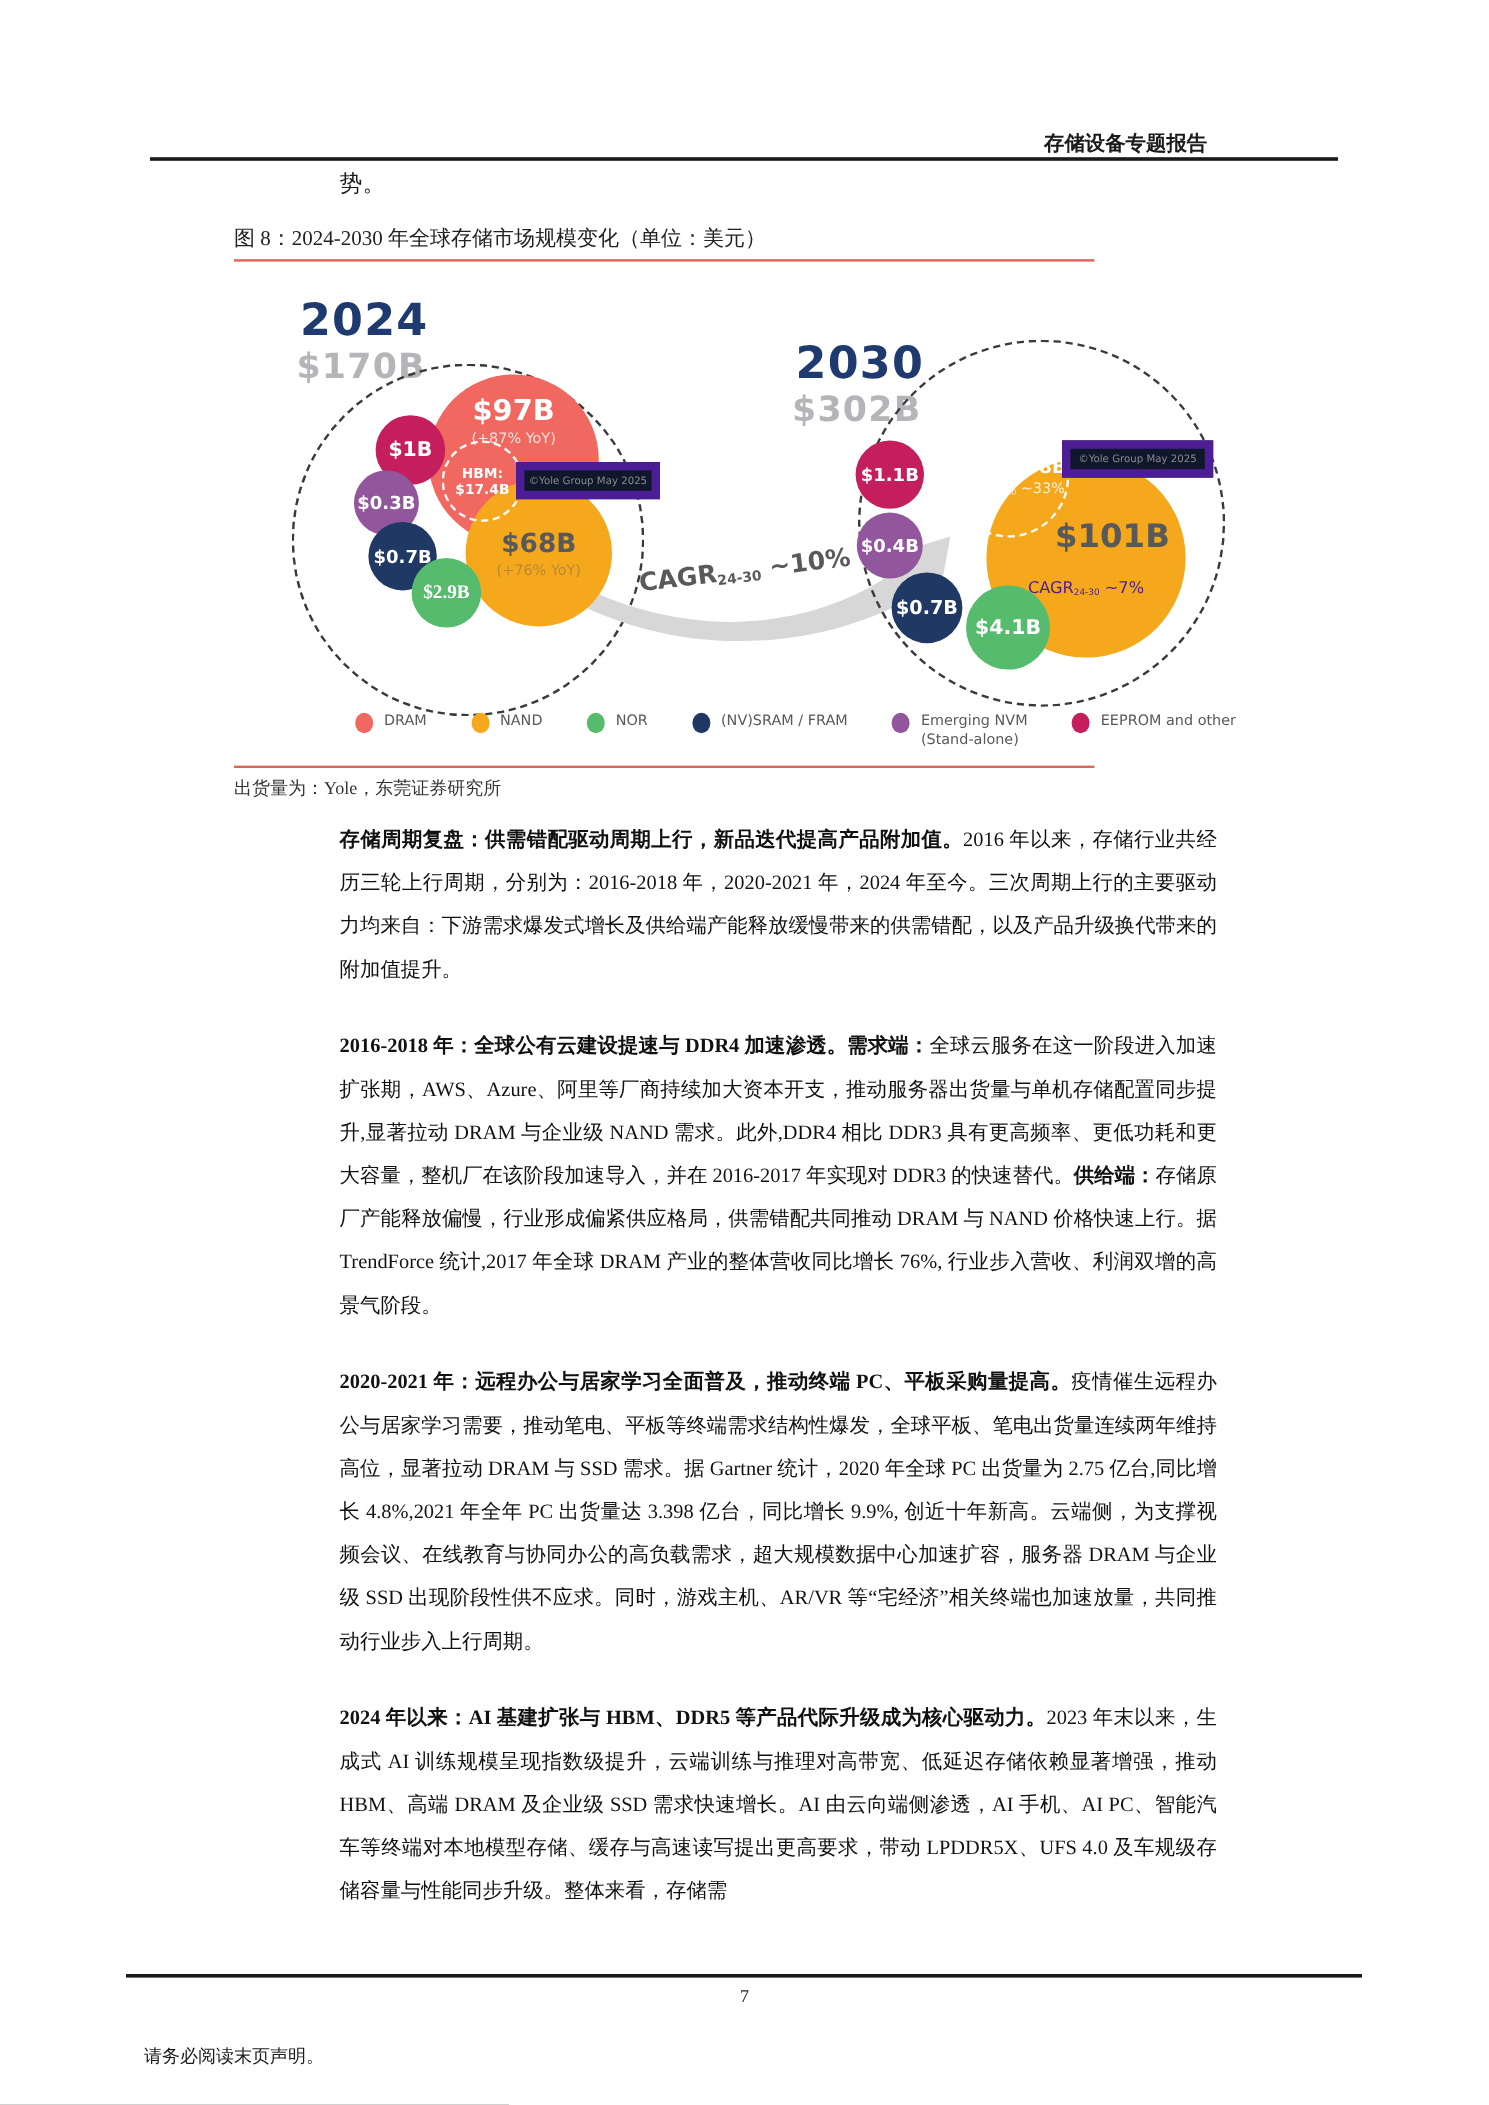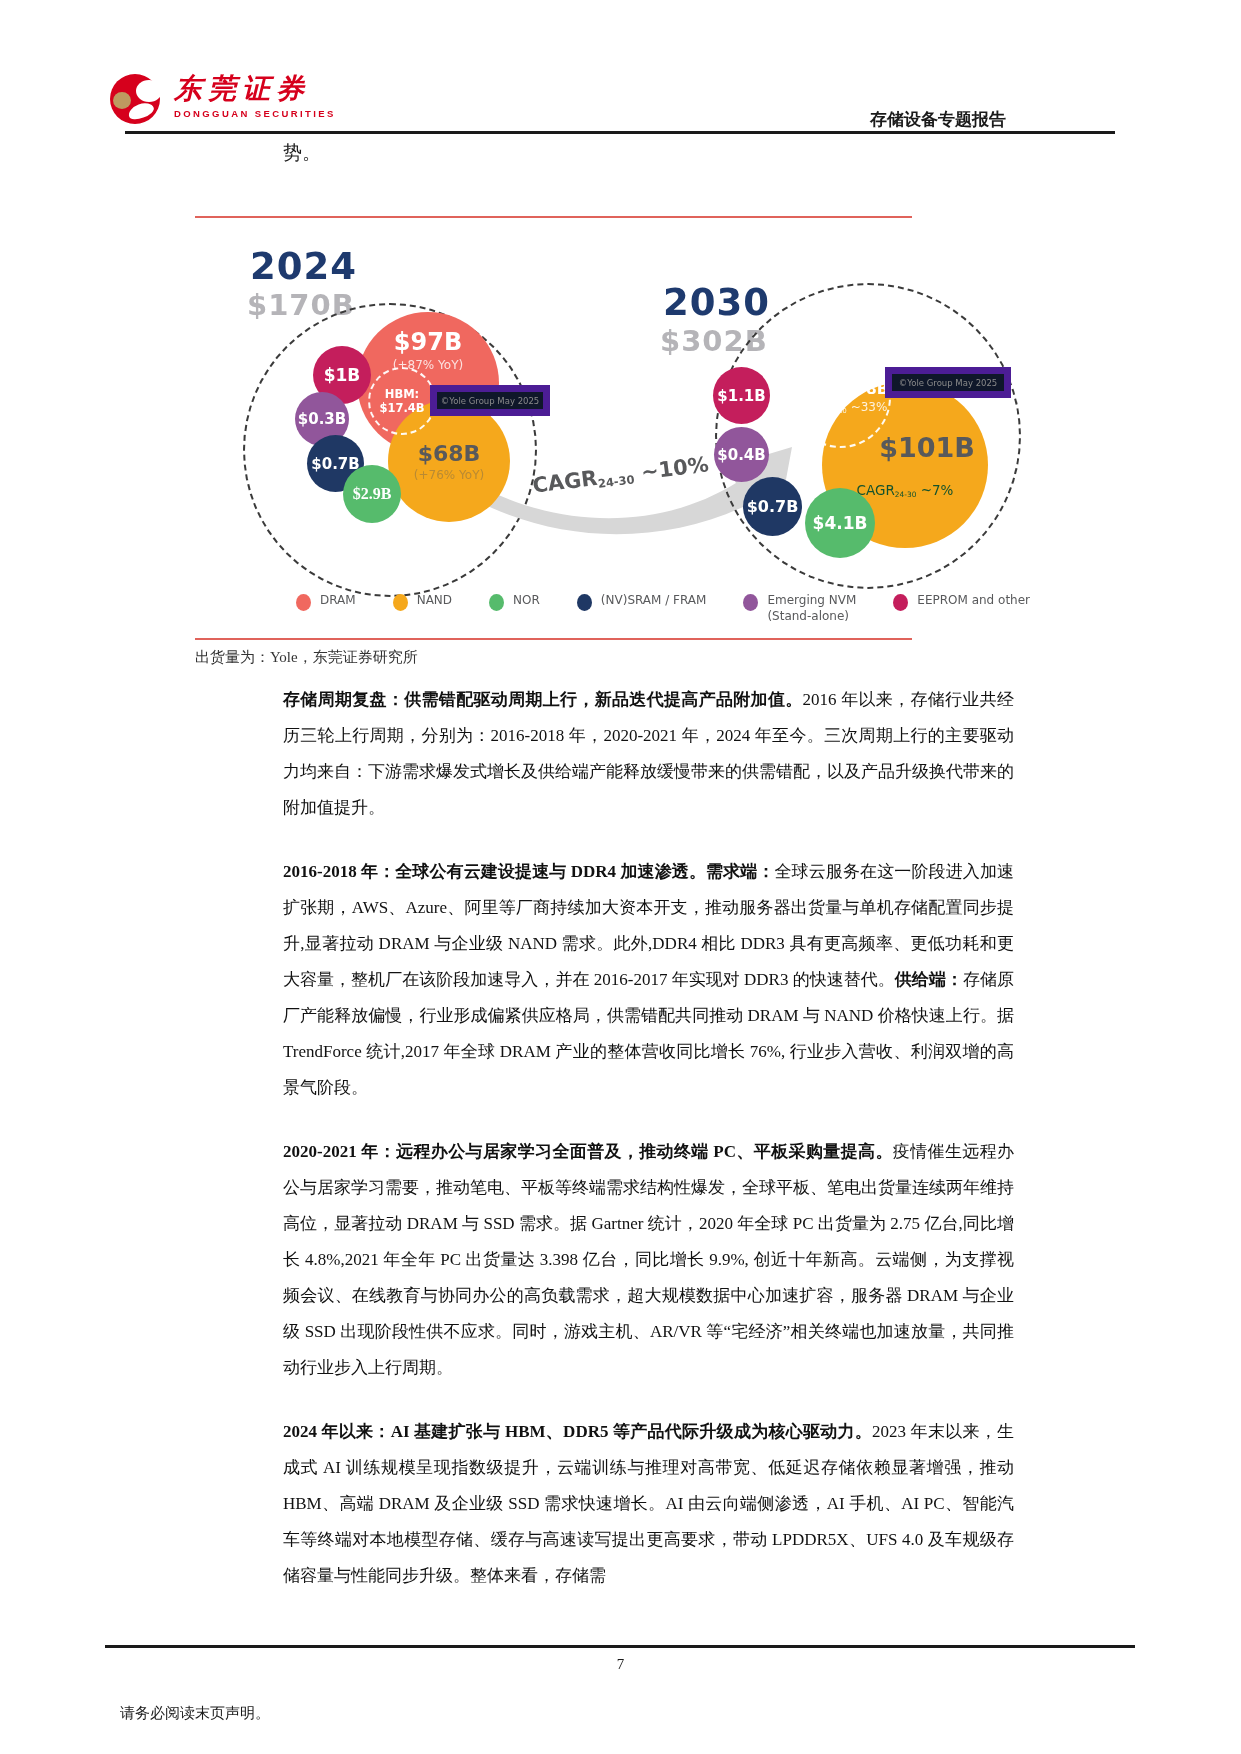--- a/index.html
+++ b/index.html
@@ -60,21 +60,21 @@
   .dram30 .cagr{font-size:13.5px;color:rgba(255,255,255,.82);font-weight:normal;margin-top:2px;}
   .hbm30{left:790px;top:122px;width:97px;height:97px;}
   .hbm30 .val{font-size:15.5px;}
   .hbm30 .cagr{font-size:12px;color:rgba(255,255,255,.85);font-weight:normal;margin-top:2px;}
   .eeprom30{left:713px;top:142px;width:57px;height:57px;background:#C41E5C;font-size:15px;}
   .nvm30{left:714px;top:202px;width:55px;height:55px;background:#91569B;font-size:15px;}
   .sram30{left:743px;top:252px;width:59px;height:59px;background:#1F3864;font-size:16px;}
   .nor30{left:805px;top:263px;width:70px;height:70px;background:#56BB6C;font-size:17px;}
   .nand30{left:822px;top:157px;width:166px;height:166px;background:#F5A81C;}
   .nand30 .val{font-size:27px;color:#58595B;margin-left:44px;}
-  .nand30 .cagr{font-size:13.5px;color:#14532d;font-weight:normal;margin-top:19px;}
+  .nand30 .cagr{font-size:13.5px;color:#4c1d95;font-weight:normal;margin-top:19px;}
   .sub{font-size:.55em;vertical-align:-.25em;}
   .cagr-arrow{position:absolute;left:468px;top:192px;z-index:0;}
   .cagr-arrow-label{position:absolute;left:532px;top:238px;font-size:21px;font-weight:bold;color:#58595B;
                     transform:rotate(-7deg);z-index:1;}
   .legend{position:absolute;left:296px;top:368px;display:flex;gap:37px;align-items:flex-start;}
   .legend-item{display:flex;align-items:flex-start;}
   .legend-dot{width:15px;height:17px;border-radius:50%;margin-right:9px;flex:0 0 auto;margin-top:1px;}
   .legend-label{font-size:12px;color:#58595B;line-height:1.3;white-space:nowrap;}
   
   .paras{position:absolute;left:283px;top:682px;width:731px;font-size:17px;line-height:36px;
@@ -84,37 +84,26 @@
   
   .footer-rule{position:absolute;left:105px;top:1645px;width:1030px;height:3px;background:#1a1a1a;}
   .footer-disclaimer{position:absolute;left:120px;top:1656px;font-size:15px;color:#1a1a1a;margin-top:48px;}
   .page-number{position:absolute;left:0;top:1656px;width:1241px;text-align:center;font-size:15px;color:#1a1a1a;}
 </style>
 </head>
 <body>
 
 <div class="page">
 
-  <div class="logo">
-    <div class="logo-mark">
-      <div class="swirl"></div>
-        <div class="cut"></div>
-        <div class="cut2"></div>
-        <div class="gold"></div>
-    </div>
-    <div class="logo-text">
-      <div class="logo-cn">东莞证券</div>
-      <div class="logo-en">DONGGUAN SECURITIES</div>
-    </div>
-  </div>
   <div class="report-tag">存储设备专题报告</div>
   <div class="header-rule"></div>
 
   <div class="intro-line">势。</div>
 
+  <div class="fig-title">图 8：2024-2030 年全球存储市场规模变化（单位：美元）</div>
   <div class="rule-red rule-title"></div>
 
   <div class="chart">
 
     <div class="year-label" style="left:250px;top:20px;">2024</div>
     <div class="total-label" style="left:247px;top:63px;">$170B</div>
     <div class="cluster-outline outline-2024"></div>
 
     <div class="bubble b-dram dram24">
       <span class="val">$97B</span>

